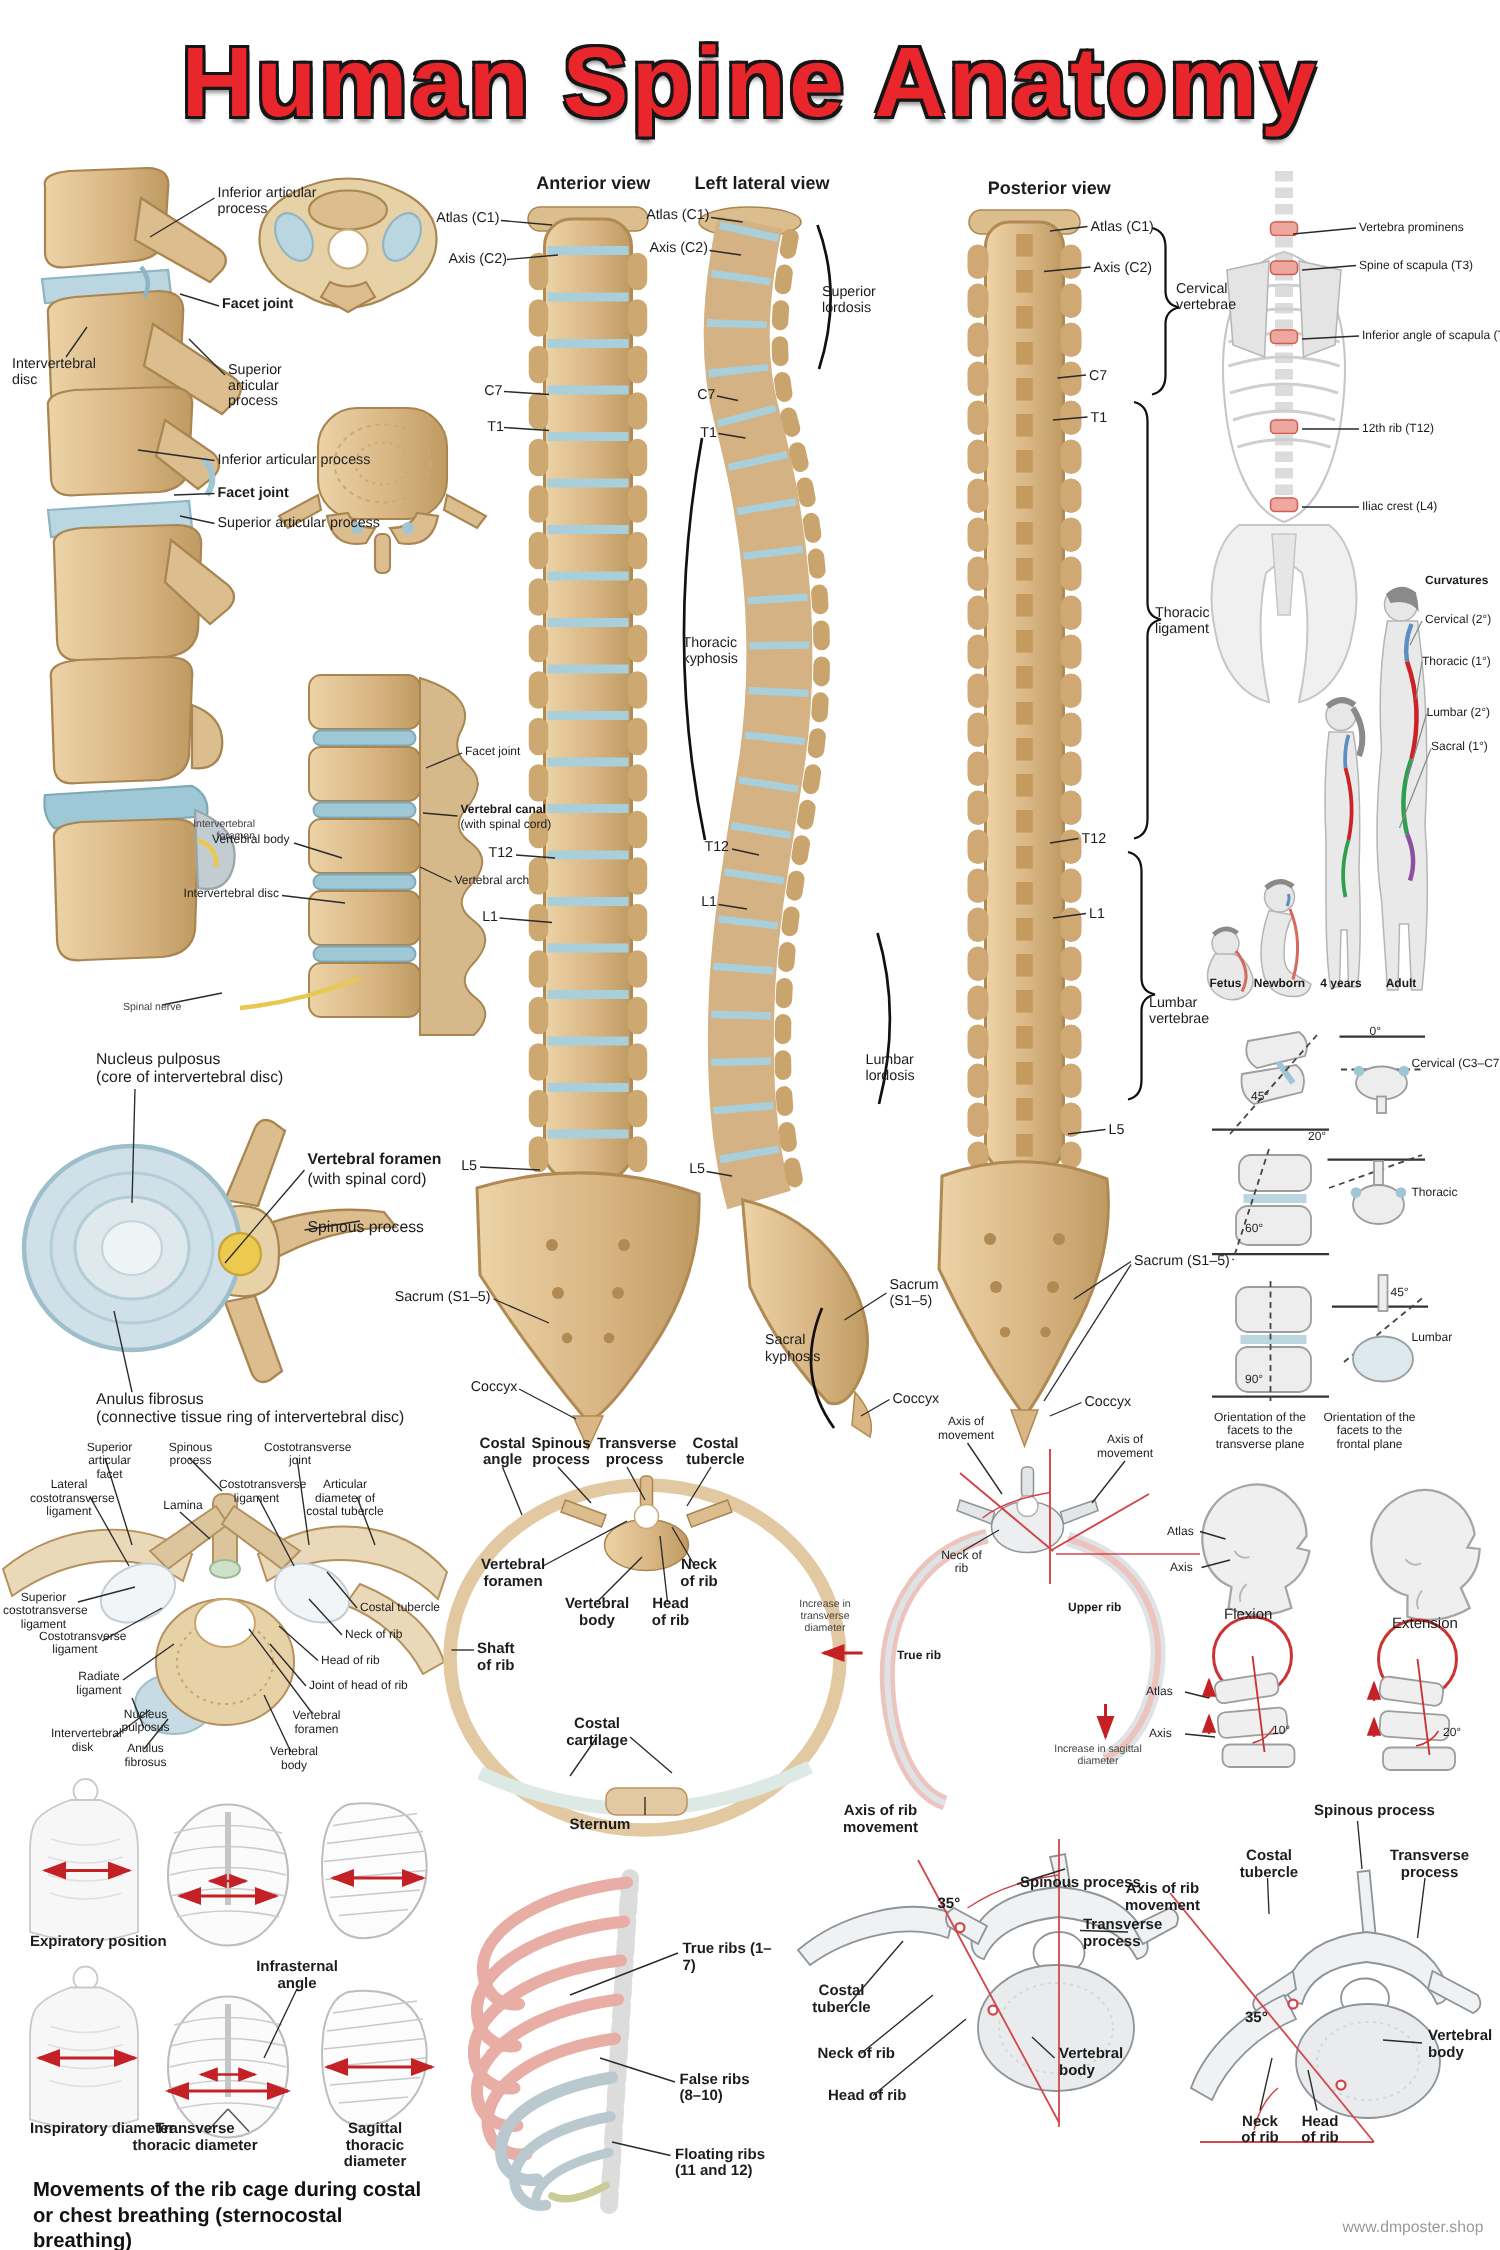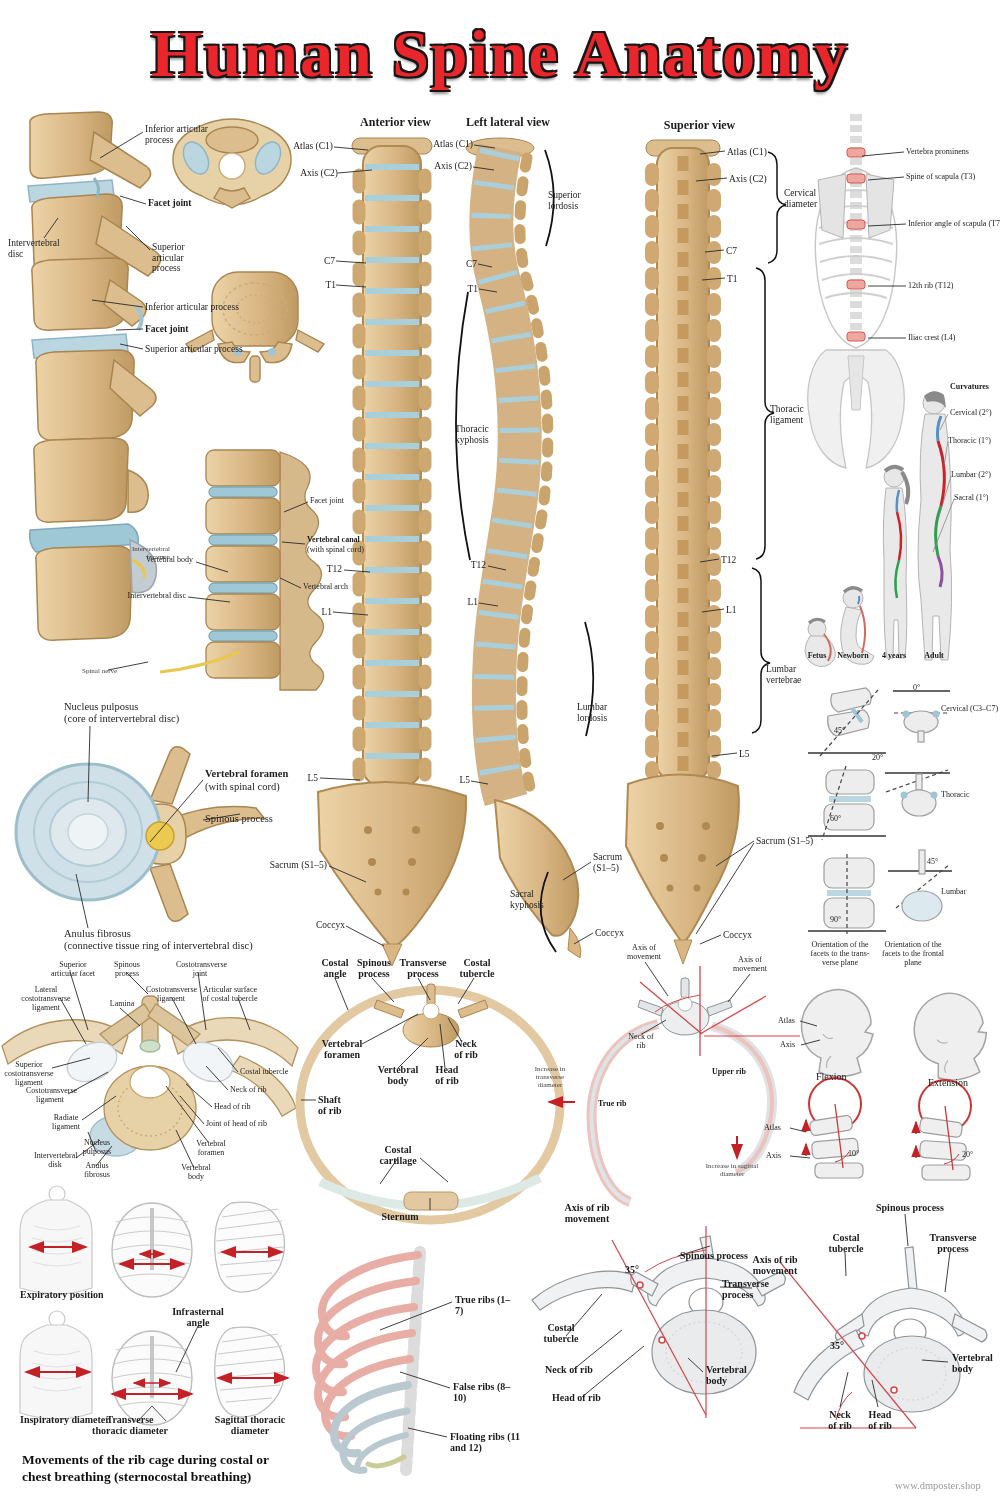--- a/index.html
+++ b/index.html
@@ -1,16 +1,16 @@
 <!DOCTYPE html>
 <html><head>
 <meta charset="utf-8">
 <style>
   html,body{margin:0;padding:0;background:#ffffff;}
-  #poster{position:relative;width:1000px;height:1500px;background:#ffffff;overflow:hidden;font-family:Liberation Serif, serif;}
+  #poster{position:relative;width:1000px;height:1500px;background:#ffffff;overflow:hidden;font-family:Liberation Sans, sans-serif;}
   #art{position:absolute;left:0;top:0;}
   .title{position:absolute;top:16px;left:0;right:0;text-align:center;font-size:66px;font-weight:700;letter-spacing:2px;color:#e8262b;
     text-shadow:-2px -2px 0 #161616,2px -2px 0 #161616,-2px 2px 0 #161616,2px 2px 0 #161616,0 4px 3px rgba(0,0,0,.45);}
   .lb{position:absolute;font-size:9.5px;line-height:1.12;color:#1c1c1c;}
   .t8{font-size:8px;}
   .t7{font-size:7px;color:#444;}
   .t9{font-size:10px;}
   .c{text-align:center;}
   .r{text-align:right;}
   .b{font-weight:700;}
@@ -531,21 +531,21 @@
 <div class="lb t10 nw" style="left:64px;top:701px;font-size:10.5px">Nucleus pulposus</div>
 <div class="lb t10 nw" style="left:64px;top:713px;font-size:10.5px">(core of intervertebral disc)</div>
 <div class="lb b nw" style="left:205px;top:768px;font-size:10.5px">Vertebral foramen</div>
 <div class="lb nw" style="left:205px;top:781px;font-size:10.5px">(with spinal cord)</div>
 <div class="lb nw" style="left:205px;top:813px;font-size:10.5px">Spinous process</div>
 <div class="lb nw" style="left:64px;top:928px;font-size:10.5px">Anulus fibrosus</div>
 <div class="lb nw" style="left:64px;top:940px;font-size:10.5px">(connective tissue ring of intervertebral disc)</div>
 
 <div class="lb vt c" style="left:338px;top:116px;width:115px">Anterior view</div>
 <div class="lb vt c" style="left:448px;top:116px;width:120px">Left lateral view</div>
-<div class="lb vt c" style="left:642px;top:119px;width:115px">Superior view</div>
+<div class="lb vt c" style="left:642px;top:119px;width:115px">Posterior view</div>
 
 <div class="lb r nw" style="left:283px;top:141px;width:50px">Atlas (C1)</div>
 <div class="lb r nw" style="left:288px;top:168px;width:50px">Axis (C2)</div>
 <div class="lb r nw" style="left:315px;top:256px;width:20px">C7</div>
 <div class="lb r nw" style="left:316px;top:280px;width:20px">T1</div>
 <div class="lb r nw" style="left:314px;top:564px;width:28px">T12</div>
 <div class="lb r nw" style="left:312px;top:607px;width:20px">L1</div>
 <div class="lb r nw" style="left:298px;top:773px;width:20px">L5</div>
 <div class="lb r nw" style="left:252px;top:860px;width:75px">Sacrum (S1–5)</div>
 <div class="lb r nw" style="left:303px;top:920px;width:42px">Coccyx</div>
@@ -567,21 +567,21 @@
 <div class="lb nw" style="left:727px;top:147px">Atlas (C1)</div>
 <div class="lb nw" style="left:729px;top:174px">Axis (C2)</div>
 <div class="lb nw" style="left:726px;top:246px">C7</div>
 <div class="lb nw" style="left:727px;top:274px">T1</div>
 <div class="lb nw" style="left:721px;top:555px">T12</div>
 <div class="lb nw" style="left:726px;top:605px">L1</div>
 <div class="lb nw" style="left:739px;top:749px">L5</div>
 <div class="lb nw" style="left:756px;top:836px">Sacrum (S1–5)</div>
 <div class="lb nw" style="left:723px;top:930px">Coccyx</div>
 
-<div class="lb" style="left:784px;top:188px;width:58px">Cervical diameter</div>
+<div class="lb" style="left:784px;top:188px;width:58px">Cervical vertebrae</div>
 <div class="lb" style="left:770px;top:404px;width:60px">Thoracic ligament</div>
 <div class="lb" style="left:766px;top:664px;width:58px">Lumbar vertebrae</div>
 
 <div class="lb t8 nw" style="left:906px;top:148px">Vertebra prominens</div>
 <div class="lb t8 nw" style="left:906px;top:173px">Spine of scapula (T3)</div>
 <div class="lb t8 nw" style="left:908px;top:220px">Inferior angle of scapula (T7)</div>
 <div class="lb t8 nw" style="left:908px;top:282px">12th rib (T12)</div>
 <div class="lb t8 nw" style="left:908px;top:334px">Iliac crest (L4)</div>
 
 <div class="lb t8 b nw" style="left:950px;top:383px">Curvatures</div>
@@ -614,21 +614,21 @@
 <div class="lb t8 nw" style="left:766px;top:1152px">Axis</div>
 <div class="lb t9 nw" style="left:928px;top:1077px">Extension</div>
 <div class="lb t8 nw" style="left:962px;top:1151px">20°</div>
 
 <div class="lb t8 c" style="left:50px;top:961px;width:46px">Superior articular facet</div>
 <div class="lb t8 c" style="left:104px;top:961px;width:46px">Spinous process</div>
 <div class="lb t8 c" style="left:176px;top:961px;width:48px">Costotransverse joint</div>
 <div class="lb t8 c" style="left:20px;top:986px;width:52px">Lateral costotransverse ligament</div>
 <div class="lb t8 c" style="left:106px;top:1000px;width:32px">Lamina</div>
 <div class="lb t8 c" style="left:146px;top:986px;width:50px">Costotransverse ligament</div>
-<div class="lb t8 c" style="left:202px;top:986px;width:56px">Articular surface of costal tubercle</div>
+<div class="lb t8 c" style="left:202px;top:986px;width:56px">Articular diameter of costal tubercle</div>
 <div class="lb t8 c" style="left:2px;top:1061px;width:54px">Superior costotransverse ligament</div>
 <div class="lb t8 c" style="left:26px;top:1087px;width:48px">Costotransverse ligament</div>
 <div class="lb t8 c" style="left:48px;top:1114px;width:36px">Radiate ligament</div>
 <div class="lb t8 nw" style="left:240px;top:1068px">Costal tubercle</div>
 <div class="lb t8 nw" style="left:230px;top:1086px">Neck of rib</div>
 <div class="lb t8 nw" style="left:214px;top:1103px">Head of rib</div>
 <div class="lb t8 nw" style="left:206px;top:1120px">Joint of head of rib</div>
 <div class="lb t8 c" style="left:190px;top:1140px;width:42px">Vertebral foramen</div>
 <div class="lb t8 c" style="left:176px;top:1164px;width:40px">Vertebral body</div>
 <div class="lb t8 c" style="left:34px;top:1152px;width:42px">Intervertebral disk</div>

